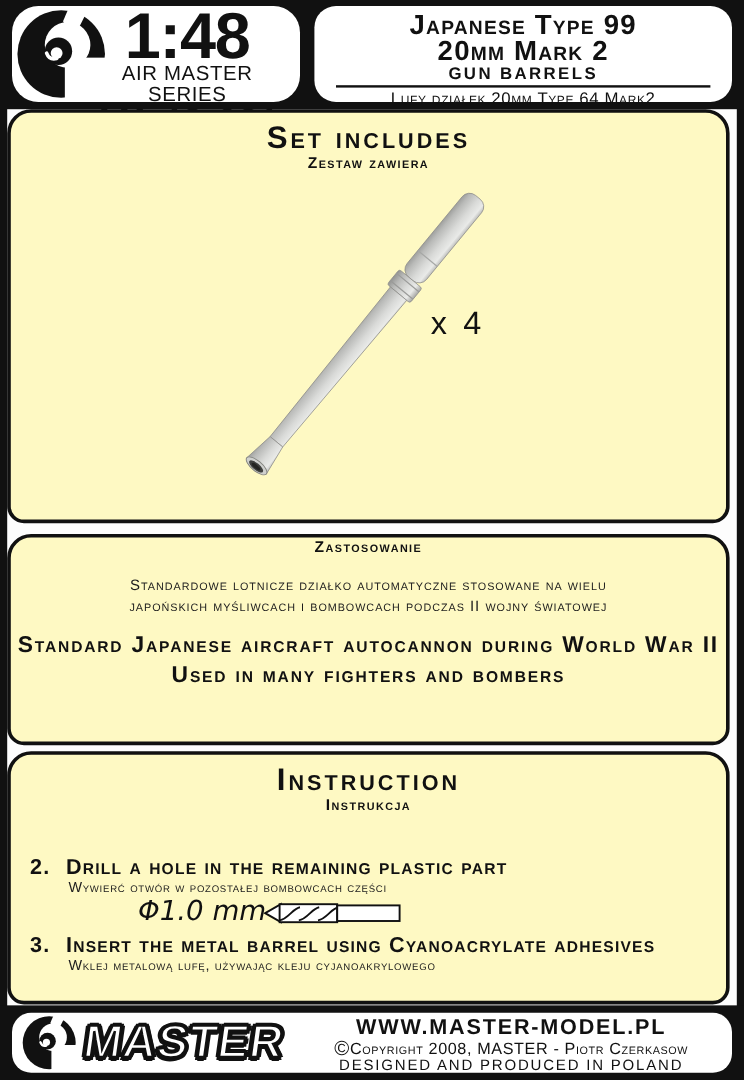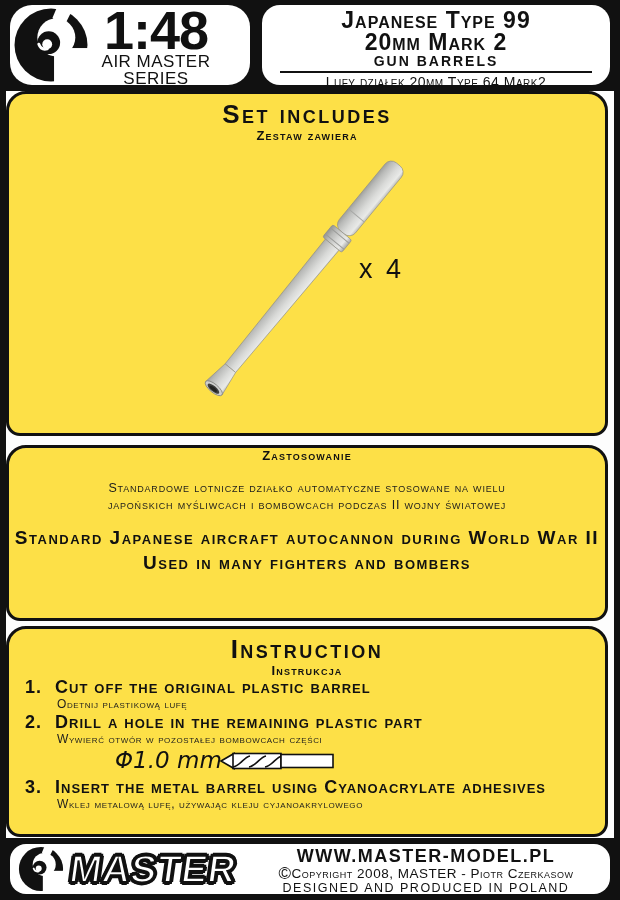--- a/index.html
+++ b/index.html
@@ -7,21 +7,21 @@
         font-family:"Liberation Sans",sans-serif;color:#111;}
   
   .underlay{position:absolute;left:6px;top:88px;width:608px;height:750px;background:#fdfdfd;}
   .band{position:absolute;left:0;width:620px;background:#111;}
   .band.header{top:0;height:91px;}
   .band.footer{top:838px;height:62px;}
   .whitebox{position:absolute;background:#fff;}
   .hdr-left{left:10px;top:5px;width:240px;height:80px;border-radius:22px;}
   .hdr-right{left:262px;top:5px;width:348px;height:80px;border-radius:18px;}
   .ftr-box{left:10px;top:6px;width:600px;height:50px;border-radius:16px;}
-  .section{position:absolute;left:6px;width:602px;background:#fde047;
+  .section{position:absolute;left:6px;width:602px;background:#fef9c3;
            border:3px solid #111;border-radius:20px 20px 14px 14px;box-sizing:border-box;}
   .sec-set{top:91px;height:345px;}
   .sec-use{top:445px;height:176px;}
   .sec-ins{top:626px;height:211px;}
   .sc{font-variant:small-caps;}
   .center{text-align:center;}
   .h1{font-size:26px;font-weight:bold;letter-spacing:2.5px;line-height:28px;margin-top:6px;}
   .h2{font-size:13px;font-weight:bold;letter-spacing:1.2px;line-height:15px;}
   
   .logo-big{position:absolute;left:3px;top:2px;width:76px;height:76px;}
@@ -140,26 +140,20 @@
     <div class="center use-body sc">
       <div>Standard Japanese aircraft autocannon during World War II</div>
       <div>Used in many fighters and bombers</div>
     </div>
   </div>
 
   <div class="section sec-ins">
     <div class="center h1 sc">Instruction</div>
     <div class="center h2 sc">Instrukcja</div>
 
-    <div class="step" style="top:48px;">
-      <div class="step-main sc">
-        <span class="step-num">1.</span><span>Cut off the original plastic barrel</span>
-      </div>
-      <div class="step-pl sc">Odetnij plastikową lufę</div>
-    </div>
 
     <div class="step" style="top:83px;">
       <div class="step-main sc">
         <span class="step-num">2.</span><span>Drill a hole in the remaining plastic part</span>
       </div>
       <div class="step-pl sc">Wywierć otwór w pozostałej bombowcach części</div>
     </div>
 
     <div class="drill-row">
       <div class="phi">Φ1.0 mm</div>

